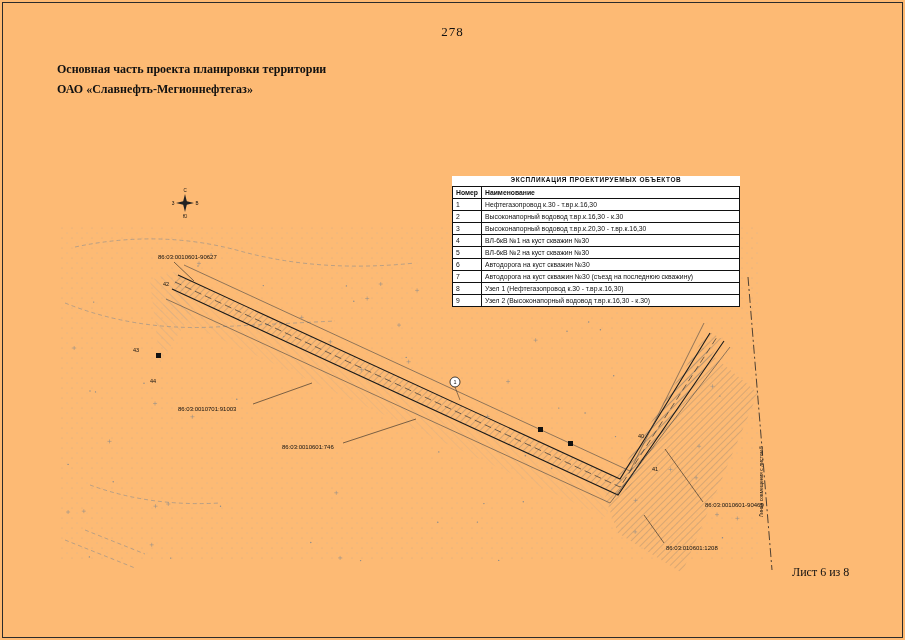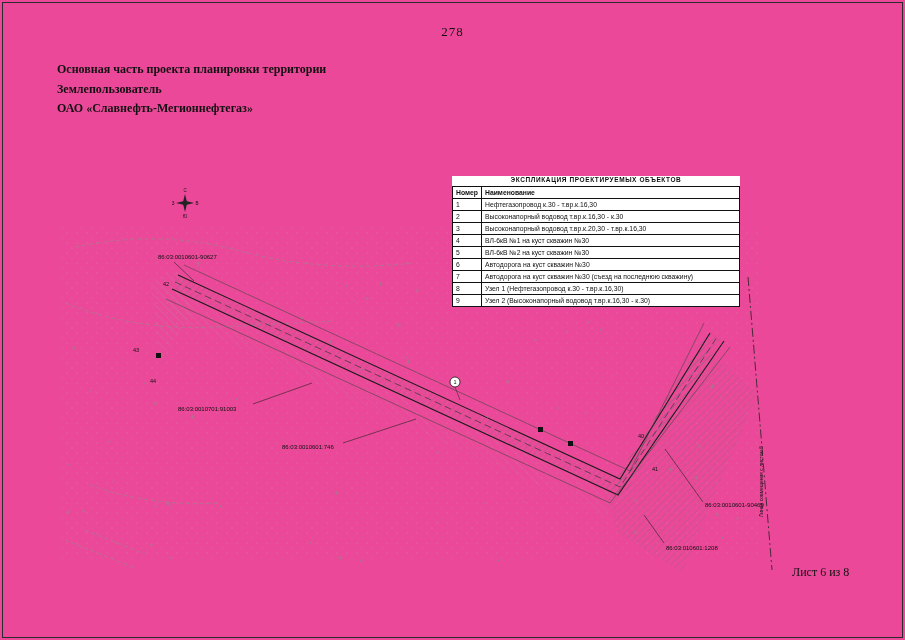--- a/index.html
+++ b/index.html
@@ -1,16 +1,16 @@
 <!DOCTYPE html>
 <html><head>
 <meta charset="utf-8">
 <style>
   html,body{margin:0;padding:0;background:#e8e8e8;}
-  .page{position:relative;width:905px;height:640px;background:#ec4899;overflow:hidden;
+  .page{position:relative;width:905px;height:640px;background:#fdba74;overflow:hidden;
         font-family:"Liberation Serif",serif;color:#111;}
   .frame{position:absolute;left:2px;top:2px;right:2px;bottom:2px;border:1px solid #2b2b2b;pointer-events:none;}
   .page-number{position:absolute;top:24px;left:0;width:100%;text-align:center;font-size:13px;letter-spacing:1px;}
   .header{position:absolute;left:57px;top:60px;font-size:12px;font-weight:bold;line-height:19.5px;z-index:4;}
   .header .h-line{white-space:nowrap;}
   .legend{position:absolute;left:452px;top:176px;width:288px;background:#fff;z-index:5;
           font-family:"Liberation Sans",sans-serif;}
   .legend-title{text-align:center;font-size:6.5px;letter-spacing:.6px;margin-bottom:3px;font-weight:bold;}
   .legend table{border-collapse:collapse;width:100%;table-layout:fixed;}
   .legend th,.legend td{border:1px solid #111;font-size:6.8px;padding:1px 3px;text-align:left;
@@ -28,21 +28,20 @@
 </head>
 <body>
 
 <div class="page">
   <div class="frame"></div>
 
   <div class="page-number">278</div>
 
   <div class="header">
     <div class="h-line">Основная часть проекта планировки территории</div>
-    <div class="h-line">Землепользователь</div>
     <div class="h-line">ОАО «Славнефть-Мегионнефтегаз»</div>
   </div>
 
   <div class="legend">
     <div class="legend-title">ЭКСПЛИКАЦИЯ ПРОЕКТИРУЕМЫХ ОБЪЕКТОВ</div>
     <table>
       <thead>
         <tr>
           <th class="col-num">Номер</th>
           <th>Наименование</th>

